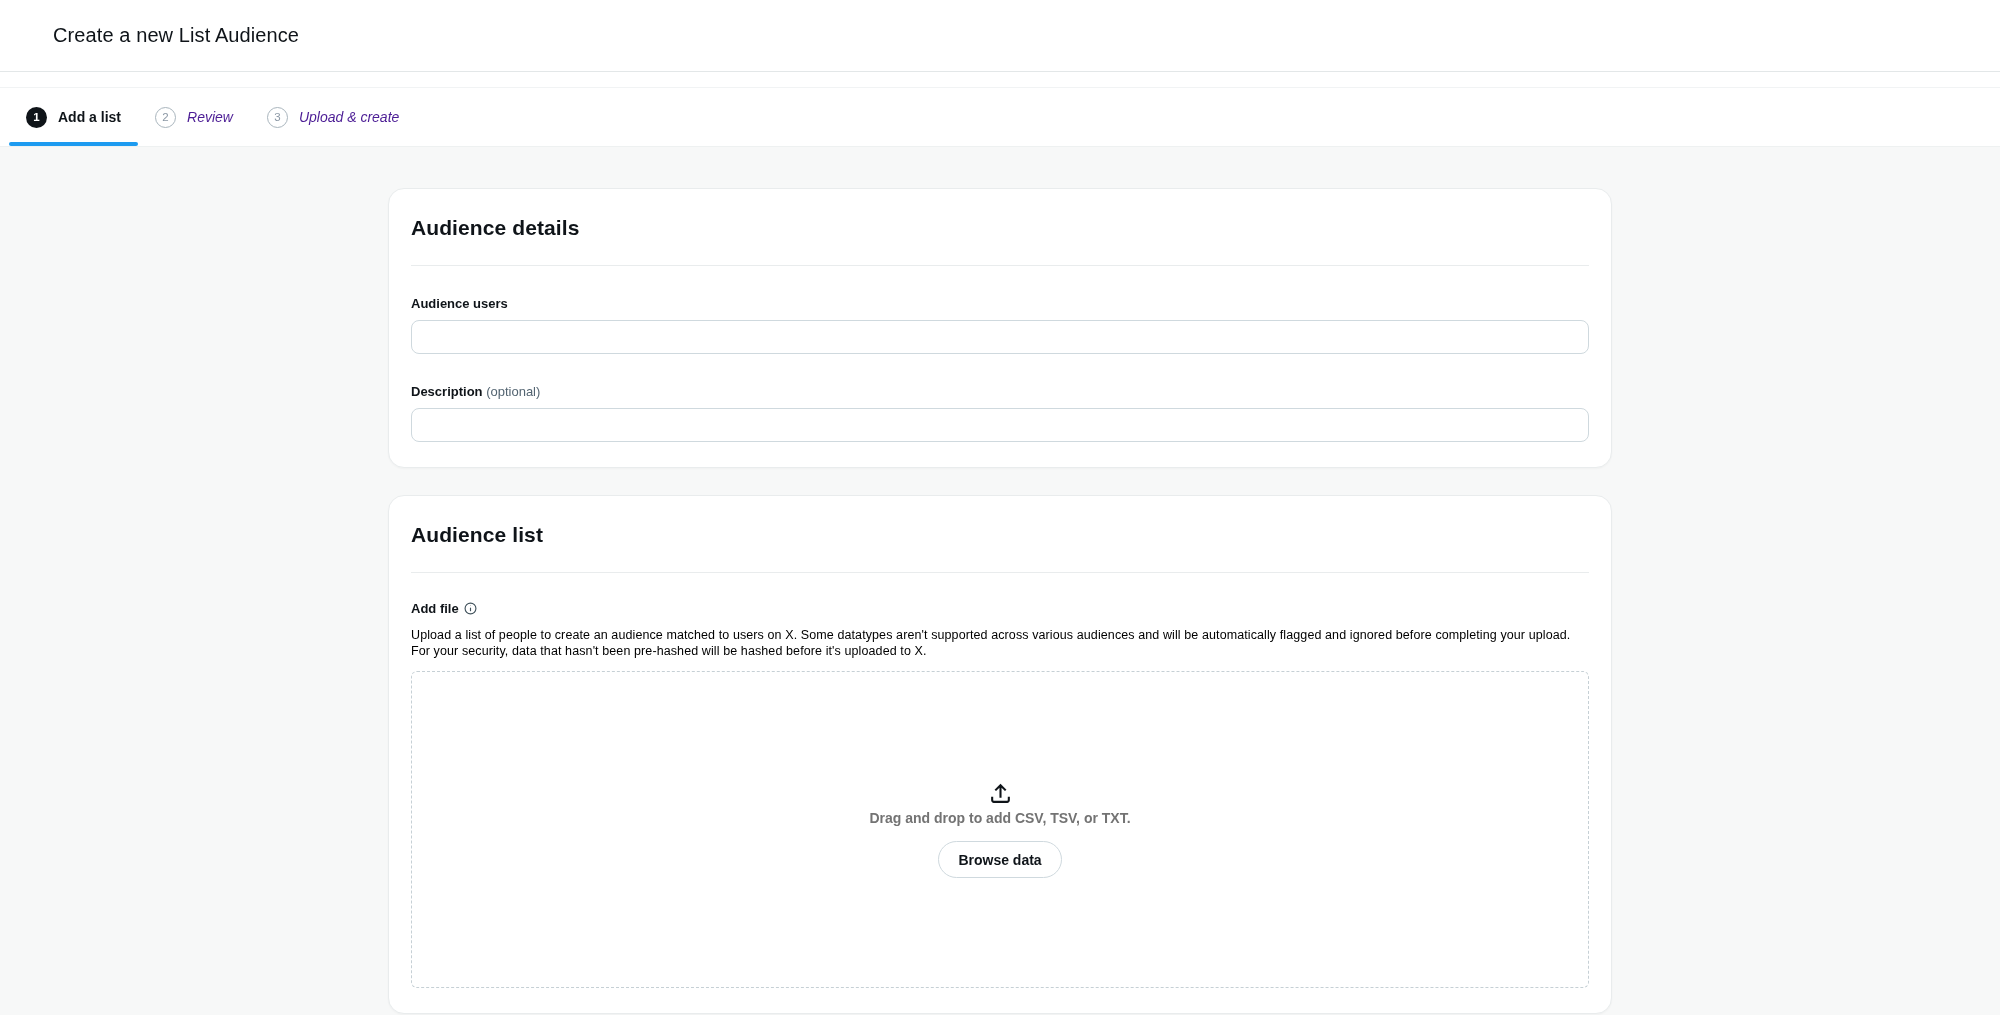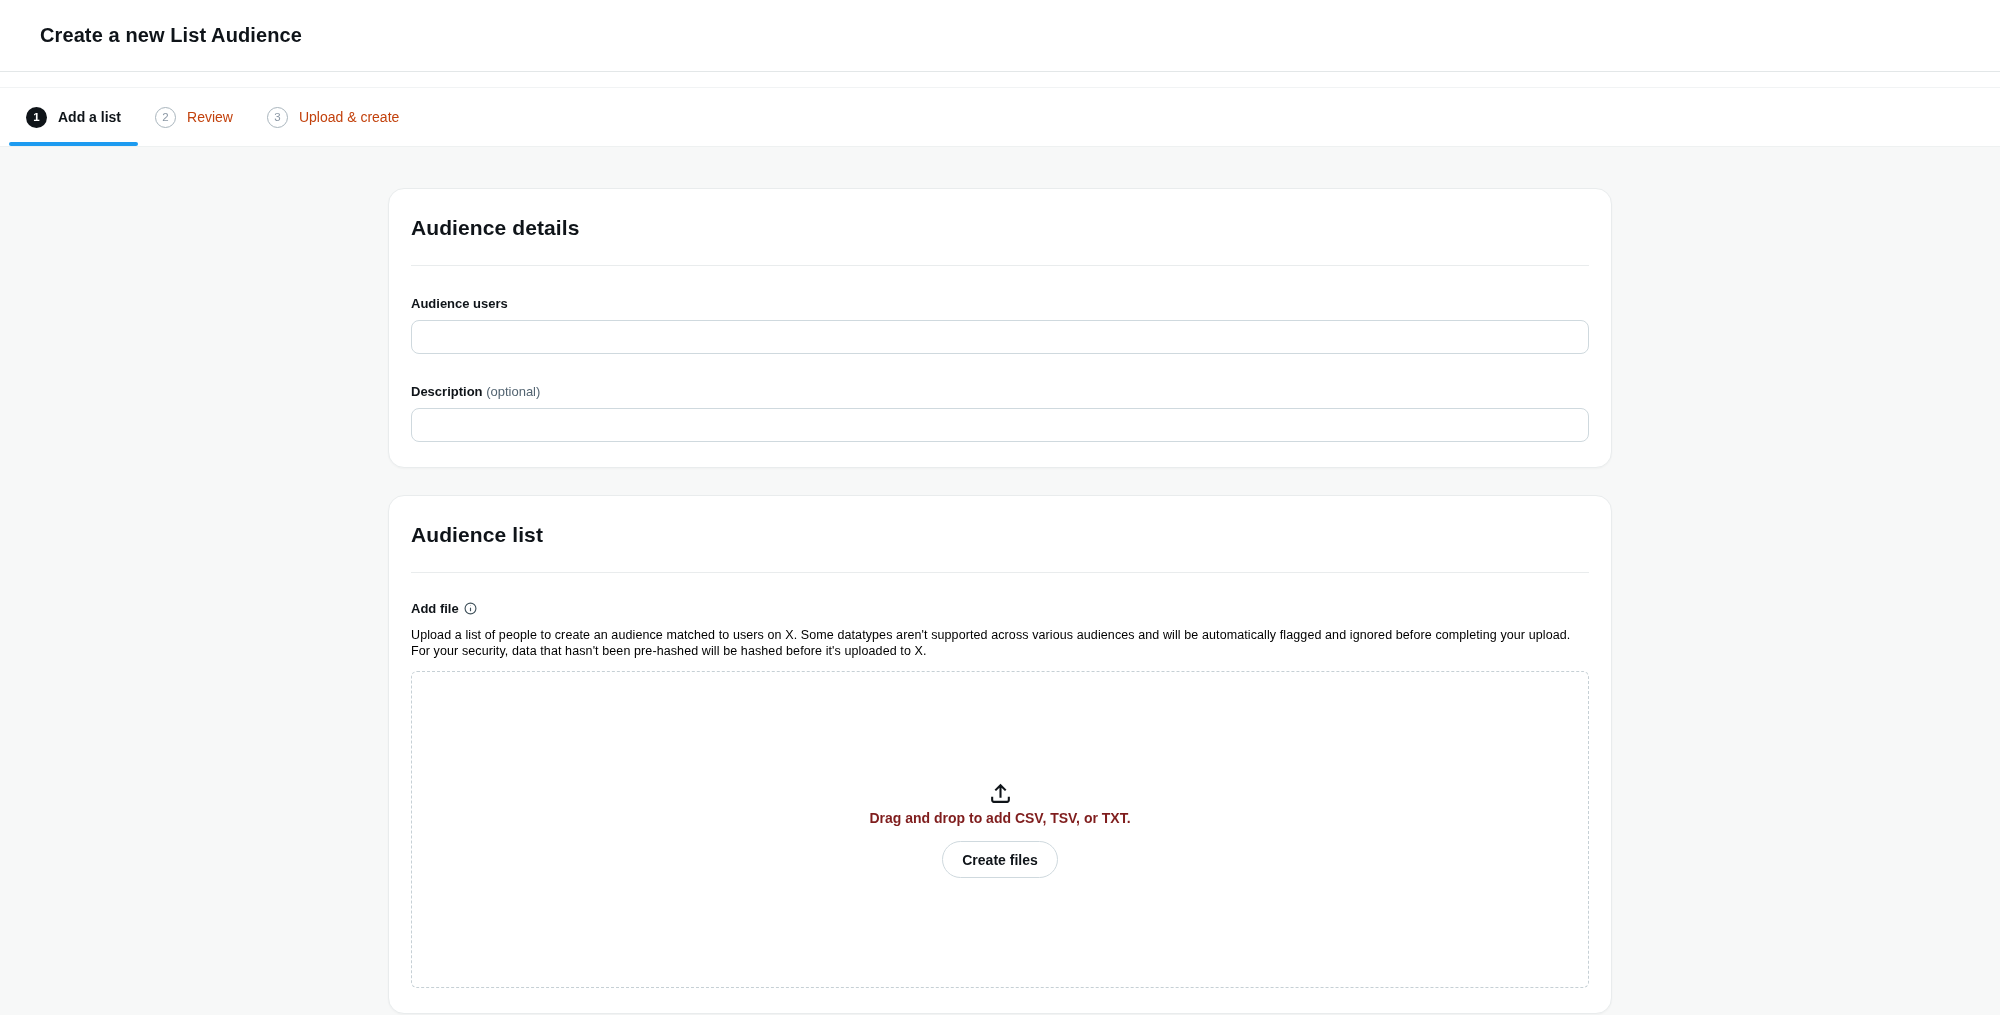--- a/index.html
+++ b/index.html
@@ -17,23 +17,23 @@
   .title-bar {
     height: 72px;
     background: #ffffff;
     display: flex;
     align-items: center;
     padding: 0 40px;
     border-bottom: 1px solid #e3e7e8;
   }
   .page-title {
     font-size: 20px;
-    font-weight: 700;
+    font-weight: 400;
     letter-spacing: 0.1px;
-    margin: 0;
+    margin: 13px;
     color: #0f1419;
   }
 
   
   .subheader {
     background: #ffffff;
     height: 75px;
     position: relative;
     border-bottom: 1px solid #eef1f1;
   }
@@ -79,21 +79,21 @@
     font-weight: 700;
   }
   .tab.inactive .step-circle {
     background: transparent;
     color: #8b98a5;
     border: 1.5px solid #a9b5bd;
     font-weight: 400;
   }
   .tab-label { font-size: 14px; }
   .tab.active .tab-label { font-weight: 700; color: #0f1419; }
-  .tab.inactive .tab-label { font-weight: 400; color: #c2410c; }
+  .tab.inactive .tab-label { font-weight: 400; color: #4c1d95; font-style: italic; }
 
   
   .content { padding-top: 41px; }
   .container { width: 1224px; margin: 0 auto; }
 
   .card {
     background: #ffffff;
     border: 1px solid #e9eced;
     border-radius: 16px;
     padding: 27px 22px 25px;
@@ -165,21 +165,21 @@
     background: #ffffff;
     display: flex;
     flex-direction: column;
     align-items: center;
     justify-content: center;
   }
   .upload-icon { display: block; }
   .dropzone-instruction {
     font-size: 14px;
     font-weight: 700;
-    color: #7f1d1d;
+    color: #737373;
   }
   .browse-button {
     margin-top: 15px;
     height: 37px;
     padding: 0 19px;
     border-radius: 9999px;
     border: 1px solid #cfd9de;
     background: #ffffff;
     font-family: inherit;
     font-size: 14px;
@@ -246,18 +246,18 @@
       </div>
       <p class="help-text">Upload a list of people to create an audience matched to users on X. Some datatypes aren't supported across various audiences and will be automatically flagged and ignored before completing your upload. For your security, data that hasn't been pre-hashed will be hashed before it's uploaded to X.</p>
 
       <div class="dropzone">
         <span class="upload-icon">
           <svg width="25" height="25" viewBox="0 0 24 24" fill="#0f1419">
             <path d="M12 2.59l5.7 5.7-1.41 1.42L13 6.41V16h-2V6.41l-3.3 3.3-1.41-1.42L12 2.59zM21 15l-.02 3.51c0 1.38-1.12 2.49-2.5 2.49H5.5C4.11 21 3 19.88 3 18.5V15h2v3.5c0 .28.22.5.5.5h12.98c.28 0 .5-.22.5-.5L19 15h2z"></path>
           </svg>
         </span>
         <div class="dropzone-instruction">Drag and drop to add CSV, TSV, or TXT.</div>
-        <button class="browse-button">Create files</button>
+        <button class="browse-button">Browse data</button>
       </div>
     </section>
 
   </div>
 </main>
 
 </body></html>

